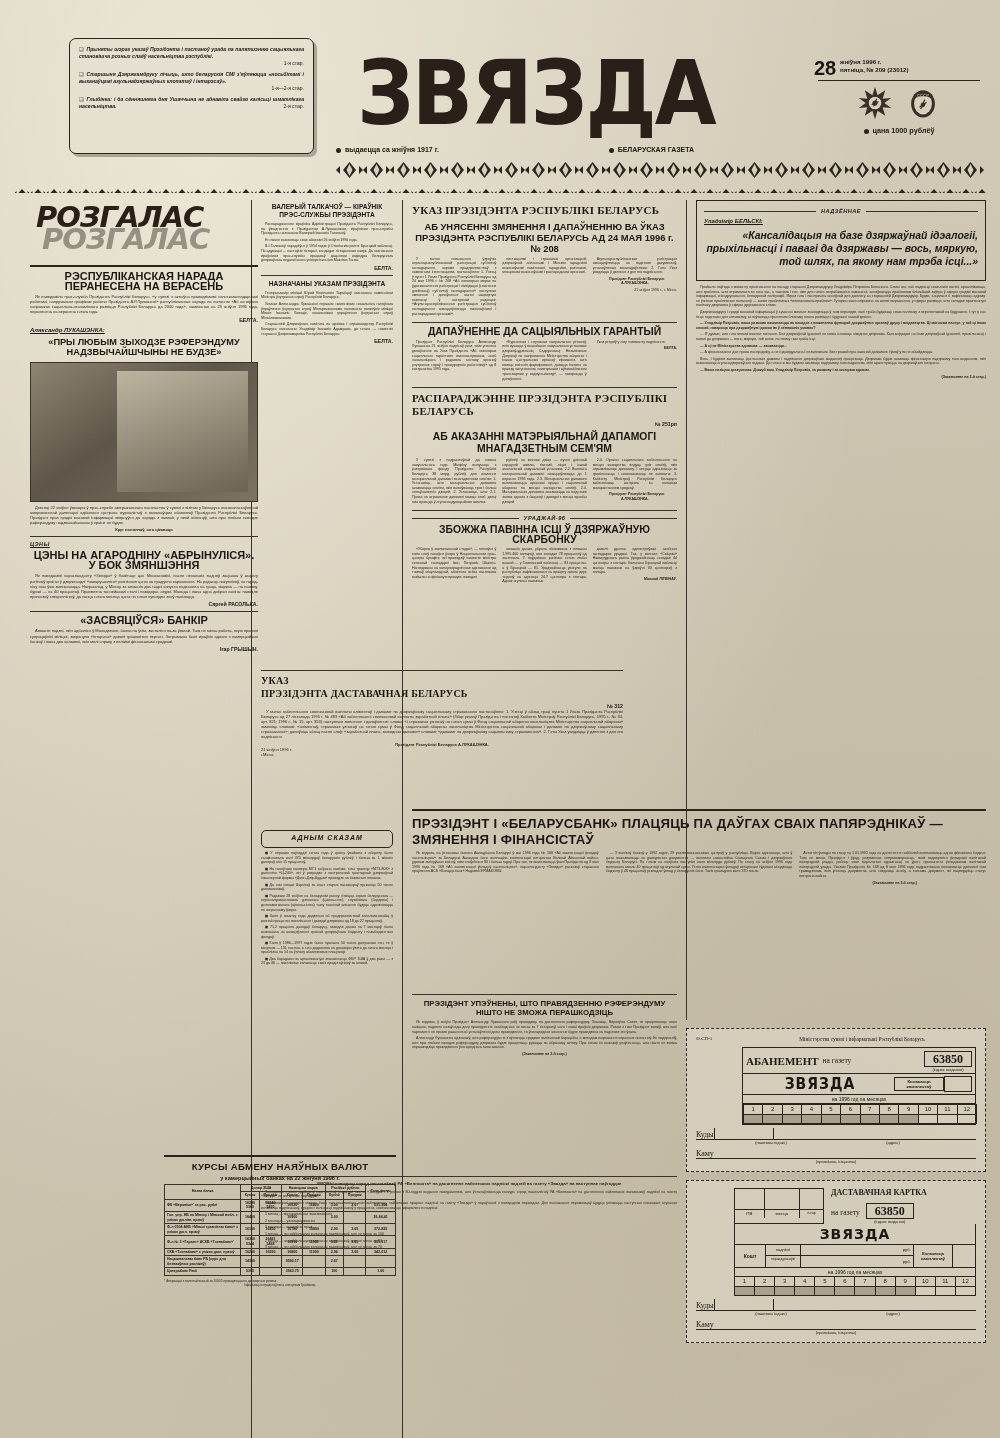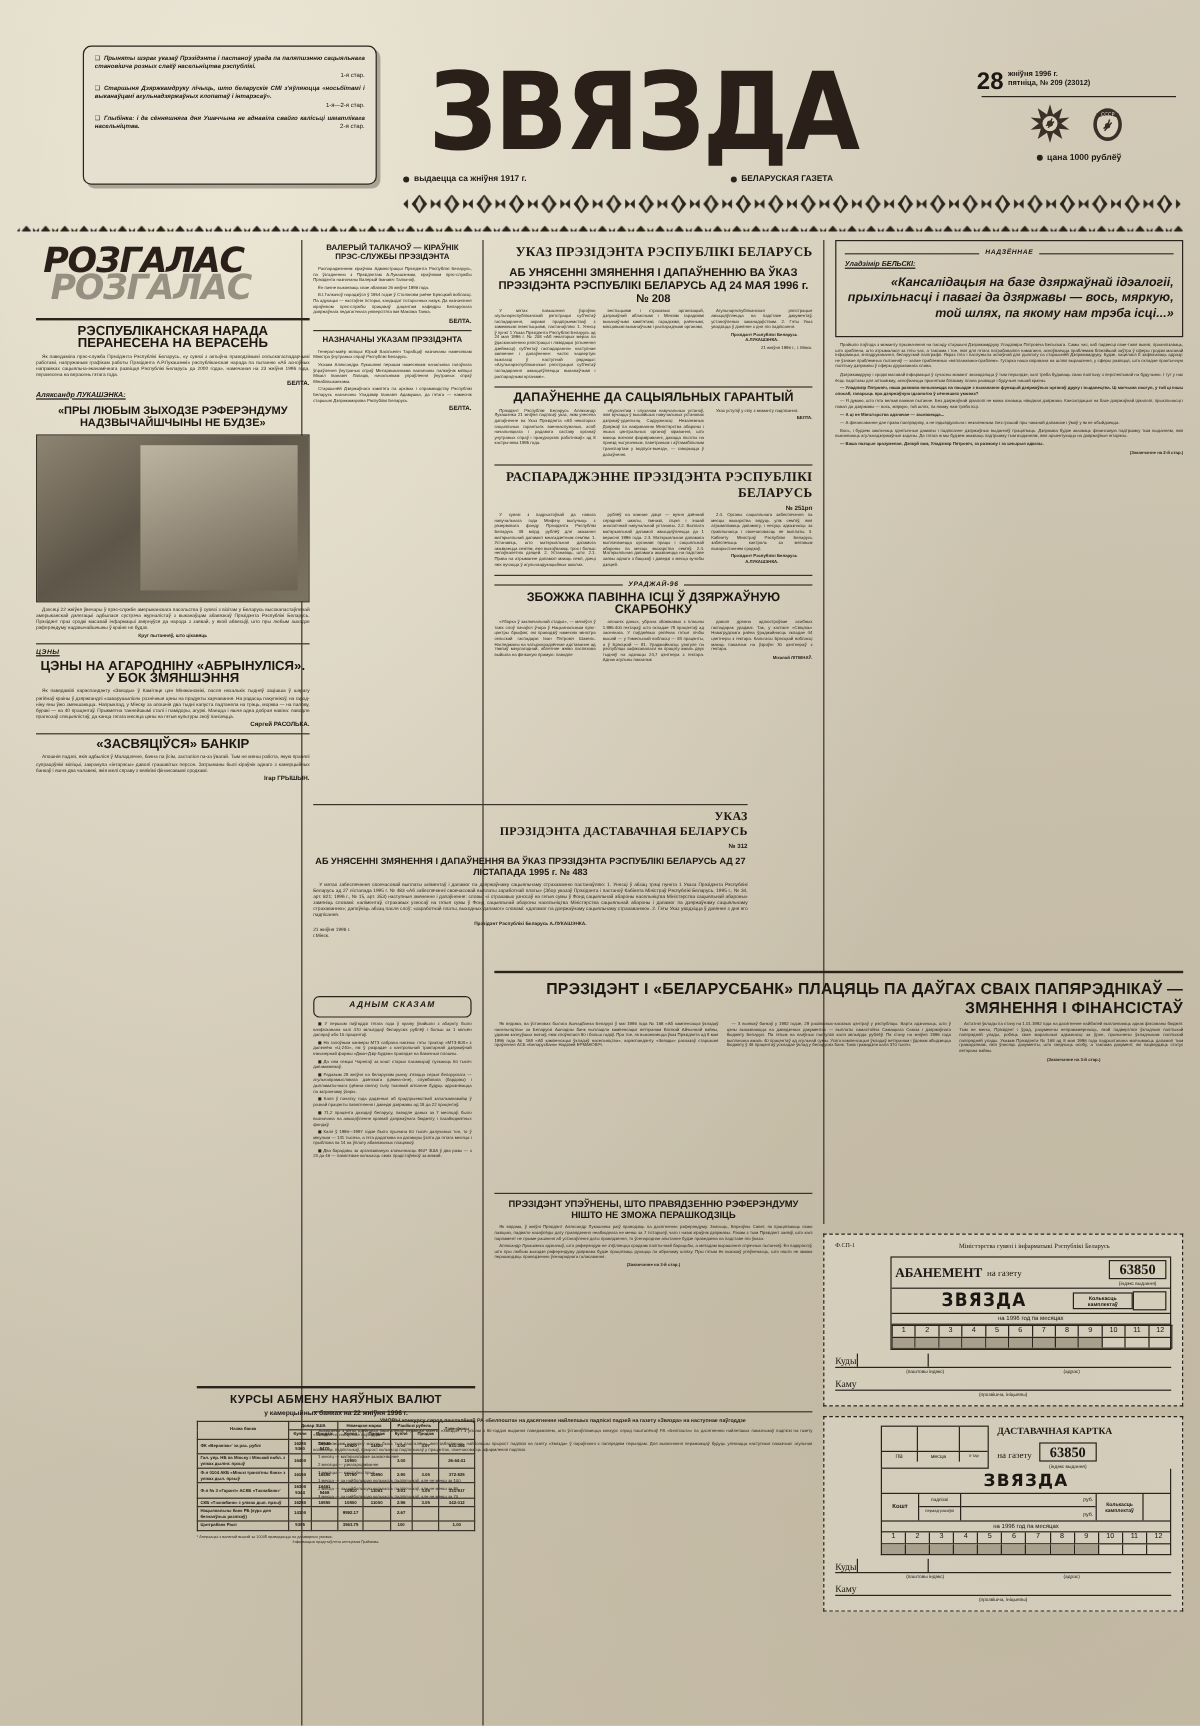--- a/index.html
+++ b/index.html
@@ -66,21 +66,21 @@
 
   .ornament2{position:absolute;left:0;top:166px;width:972px;height:9px;overflow:hidden;}
 
   
   .body{position:absolute;left:0;top:182px;width:972px;}
   .rule-v{position:absolute;width:0;border-left:.9px solid #3a332a;}
   .rule-h{border-top:.9px solid #3a332a;margin:4px 0;}
   .rule-h2{border-top:2.2px solid #2a241d;margin:5px 0;}
 
   
-  h1.hl{font-size:11.5px;line-height:12.5px;font-weight:bold;text-align:right;margin:4px 0 4px 0;letter-spacing:.2px;}
+  h1.hl{font-size:11.5px;line-height:12.5px;font-weight:bold;text-align:left;margin:4px 0 4px 0;letter-spacing:.2px;}
   h2.hl{font-size:11px;line-height:9.6px;font-weight:bold;text-align:center;margin:4px 0 3px 0;}
   h3.hl{font-size:6.6px;line-height:8px;font-weight:bold;text-align:center;margin:3px 0 3px 0;}
   .serifhl{font-family:"Liberation Serif", serif;font-weight:bold;}
   .kicker{font-size:5.6px;font-weight:bold;font-style:italic;text-align:center;letter-spacing:.5px;}
   .kicker-line{display:flex;align-items:center;gap:5px;margin:2px 0 3px 0;}
   .kicker-line::before,.kicker-line::after{content:"";flex:1;border-top:.9px solid #3a332a;}
   .byline{font-size:6px;font-weight:bold;font-style:italic;margin:4px 0 2px 0;text-decoration:underline;}
   .sig{font-size:5.2px;font-weight:bold;text-align:right;margin-top:2px;}
   .nr{font-size:5.2px;font-weight:bold;text-align:right;}
 
@@ -271,21 +271,20 @@
         <p>Старшынёй Дзяржаўнага камітэта па архівах і справаводству Рэспублікі Беларусь назначаны Уладзімір Іванавіч Адамушка, да гэтага — намеснік старшыні Дзяржкамархіва Рэспублікі Беларусь.</p>
       </div>
       <div class="sig">БЕЛТА.</div>
     </div>
 
     <div style="position:absolute;left:247px;top:466px;width:362px;">
       <div class="rule-h"></div>
       <h1 class="hl serifhl" style="font-size:10px;line-height:11.5px;margin-bottom:1px;">УКАЗ</h1>
       <h1 class="hl serifhl" style="font-size:10px;line-height:11.5px;margin-top:0;">ПРЭЗІДЭНТА ДАСТАВАЧНАЯ БЕЛАРУСЬ</h1>
       <div class="nr">№ 312</div>
-      <h2 class="hl" style="font-size:7.6px;line-height:9px;">АБ УНЯСЕННІ ЗМЯНЕННЯ І ДАПАЎНЕННЯ ВА ЎКАЗ ПРЭЗІДЭНТА РЭСПУБЛІКІ БЕЛАРУСЬ АД 27 ЛІСТАПАДА 1995 г. № 483</h2>
       <div class="tiny" style="column-count:1;">
           <p>У мэтах забеспячэння своечасовай выплаты аліментаў і дапамог па дзяржаўнаму сацыяльнаму страхаванню пастанаўляю: 1. Унесці ў абзац трэці пункта 1 Указа Прэзідэнта Рэспублікі Беларусь ад 27 лістапада 1995 г. № 483 «Аб забеспячэнні своечасовай выплаты заработнай платы» (Збор указаў Прэзідэнта і пастаноў Кабінета Міністраў Рэспублікі Беларусь, 1995 г., № 34, арт. 821; 1996 г., № 15, арт. 353) наступныя змяненне і дапаўненне: словы: «і страхавых узносаў на гэтыя сумы ў Фонд сацыяльнай абароны насельніцтва Міністэрства сацыяльнай абароны» замяніць словамі: «аліментаў, страхавых узносаў на гэтыя сумы ў Фонд сацыяльнай абароны насельніцтва Міністэрства сацыяльнай абароны і дапамог па дзяржаўнаму сацыяльнаму страхаванню»; дапоўніць абзац пасля слоў: «заработнай платы, выходных дапамог» словамі: «дапамог па дзяржаўнаму сацыяльнаму страхаванню». 2. Гэты Указ уводзіцца ў дзеянне з дня яго падпісання.</p>
         </div>
       <div class="tiny ctr bd">Прэзідэнт Рэспублікі Беларусь А.ЛУКАШЭНКА.</div>
       <div class="tiny">21 жніўня 1996 г.</div>
       <div class="tiny">г.Мінск.</div>
     </div>
 
     <div style="position:absolute;left:247px;top:630px;width:132px;">
       <div style="border:1.2px solid #2a241d;border-radius:5px;padding:3px 4px 4px 4px;">
@@ -331,20 +330,21 @@
           </div>
         <div class="micro" style="flex:1">
           <p>Указ уступіў у сілу з моманту падпісання.</p>
           <p class="rt bd">БЕЛТА.</p>
         </div>
       </div>
 
       <div class="rule-h"></div>
       <h1 class="hl serifhl" style="font-size:11px;">РАСПАРАДЖЭННЕ ПРЭЗІДЭНТА РЭСПУБЛІКІ БЕЛАРУСЬ</h1>
       <div class="nr">№ 251рп</div>
+      <h2 class="hl" style="font-size:10.4px;line-height:12px;">АБ АКАЗАННІ МАТЭРЫЯЛЬНАЙ ДАПАМОГІ МНАГАДЗЕТНЫМ СЕМ'ЯМ</h2>
       <div style="display:flex;gap:6px;">
         <div class="micro" style="flex:1">
             <p>У сувязі з падрыхтоўкай да новага навучальнага года Мінфіну вылучыць з рэзервовага фонду Прэзідэнта Рэспублікі Беларусь 38 млрд. рублёў для аказання матэрыяльнай дапамогі мнагадзетным сем'ям: 1. Устанавіць, што матэрыяльная дапамога аказваецца сем'ям, якія выхоўваюць трох і больш непаўналетніх дзяцей. 2. Устанавіць, што: 2.1. Права на атрыманне дапамогі маюць сем'і, дзеці якіх вучацца ў агульнаадукацыйных школах.</p>
           </div>
         <div class="micro" style="flex:1">
             <p>рублёў на кожнае дзіця — вучня дзённай сярэдняй школы, гімназіі, ліцэя і іншай аналагічнай навучальнай установы. 2.2. Выплата матэрыяльнай дапамогі ажыццяўляецца да 1 верасня 1996 года. 2.3. Матэрыяльная дапамога выплачваецца органамі працы і сацыяльнай абароны па месцы жыхарства сем'яў. 2.4. Матэрыяльная дапамога аказваецца на падставе заявы аднаго з бацькоў і даведкі з месца вучобы дзяцей.</p>
           </div>
         <div class="micro" style="flex:1">
           <p>2.4. Органы сацыяльнага забеспячэння па месцы жыхарства вядуць улік сем'яў, якія атрымліваюць дапамогу, і несуць адказнасць за правільнасць і своечасовасць яе выплаты. 3. Кабінету Міністраў Рэспублікі Беларусь забяспечыць кантроль за мэтавым выкарыстаннем сродкаў.</p>
           <p class="ctr bd">Прэзідэнт Рэспублікі Беларусь А.ЛУКАШЭНКА.</p>

